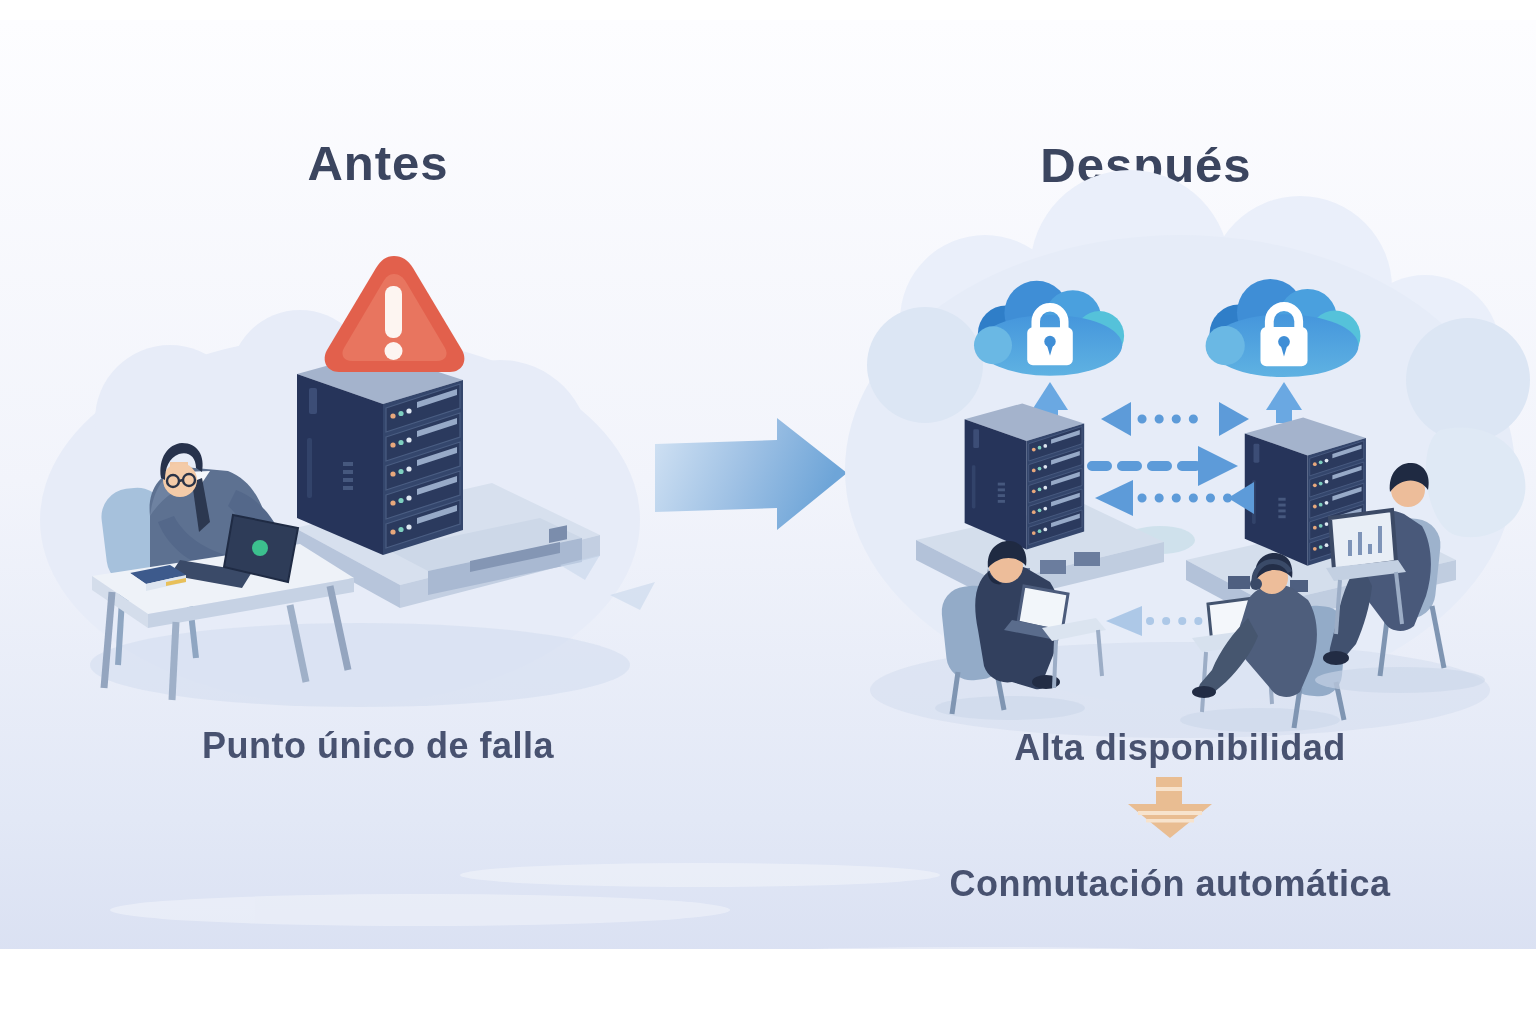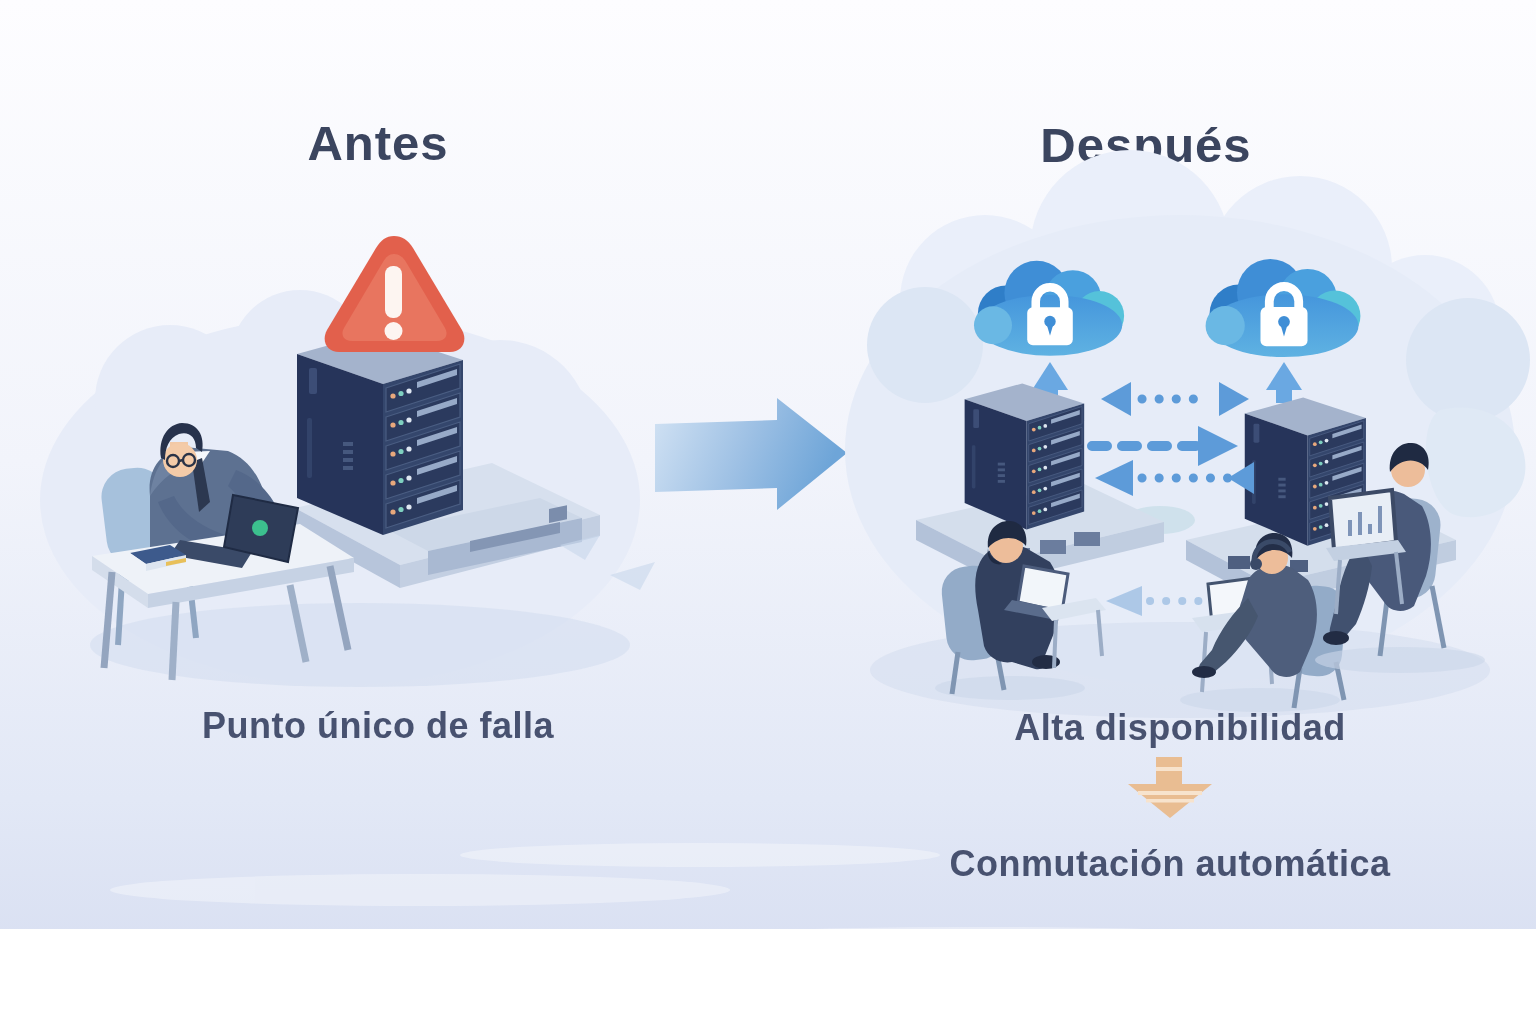--- a/index.html
+++ b/index.html
@@ -1,17 +1,17 @@
 <!DOCTYPE html>
 <html><head>
 <meta charset="utf-8">
 <style>
   html,body{margin:0;padding:0;background:#fff;}
   .stage{width:1536px;height:929px;position:relative;overflow:hidden;
-         font-family:"Liberation Sans", sans-serif;}
+         font-family:"Liberation Sans", sans-serif;margin-top:20px;}
   svg{display:block;}
   .title{font-family:"Liberation Sans", sans-serif;font-weight:700;font-size:49px;
          fill:#3b455f;letter-spacing:1px;}
   .caption{font-family:"Liberation Sans", sans-serif;font-weight:700;font-size:36px;
          fill:#485270;letter-spacing:.5px;}
 </style>
 </head>
 <body>
 
 <div class="stage">

